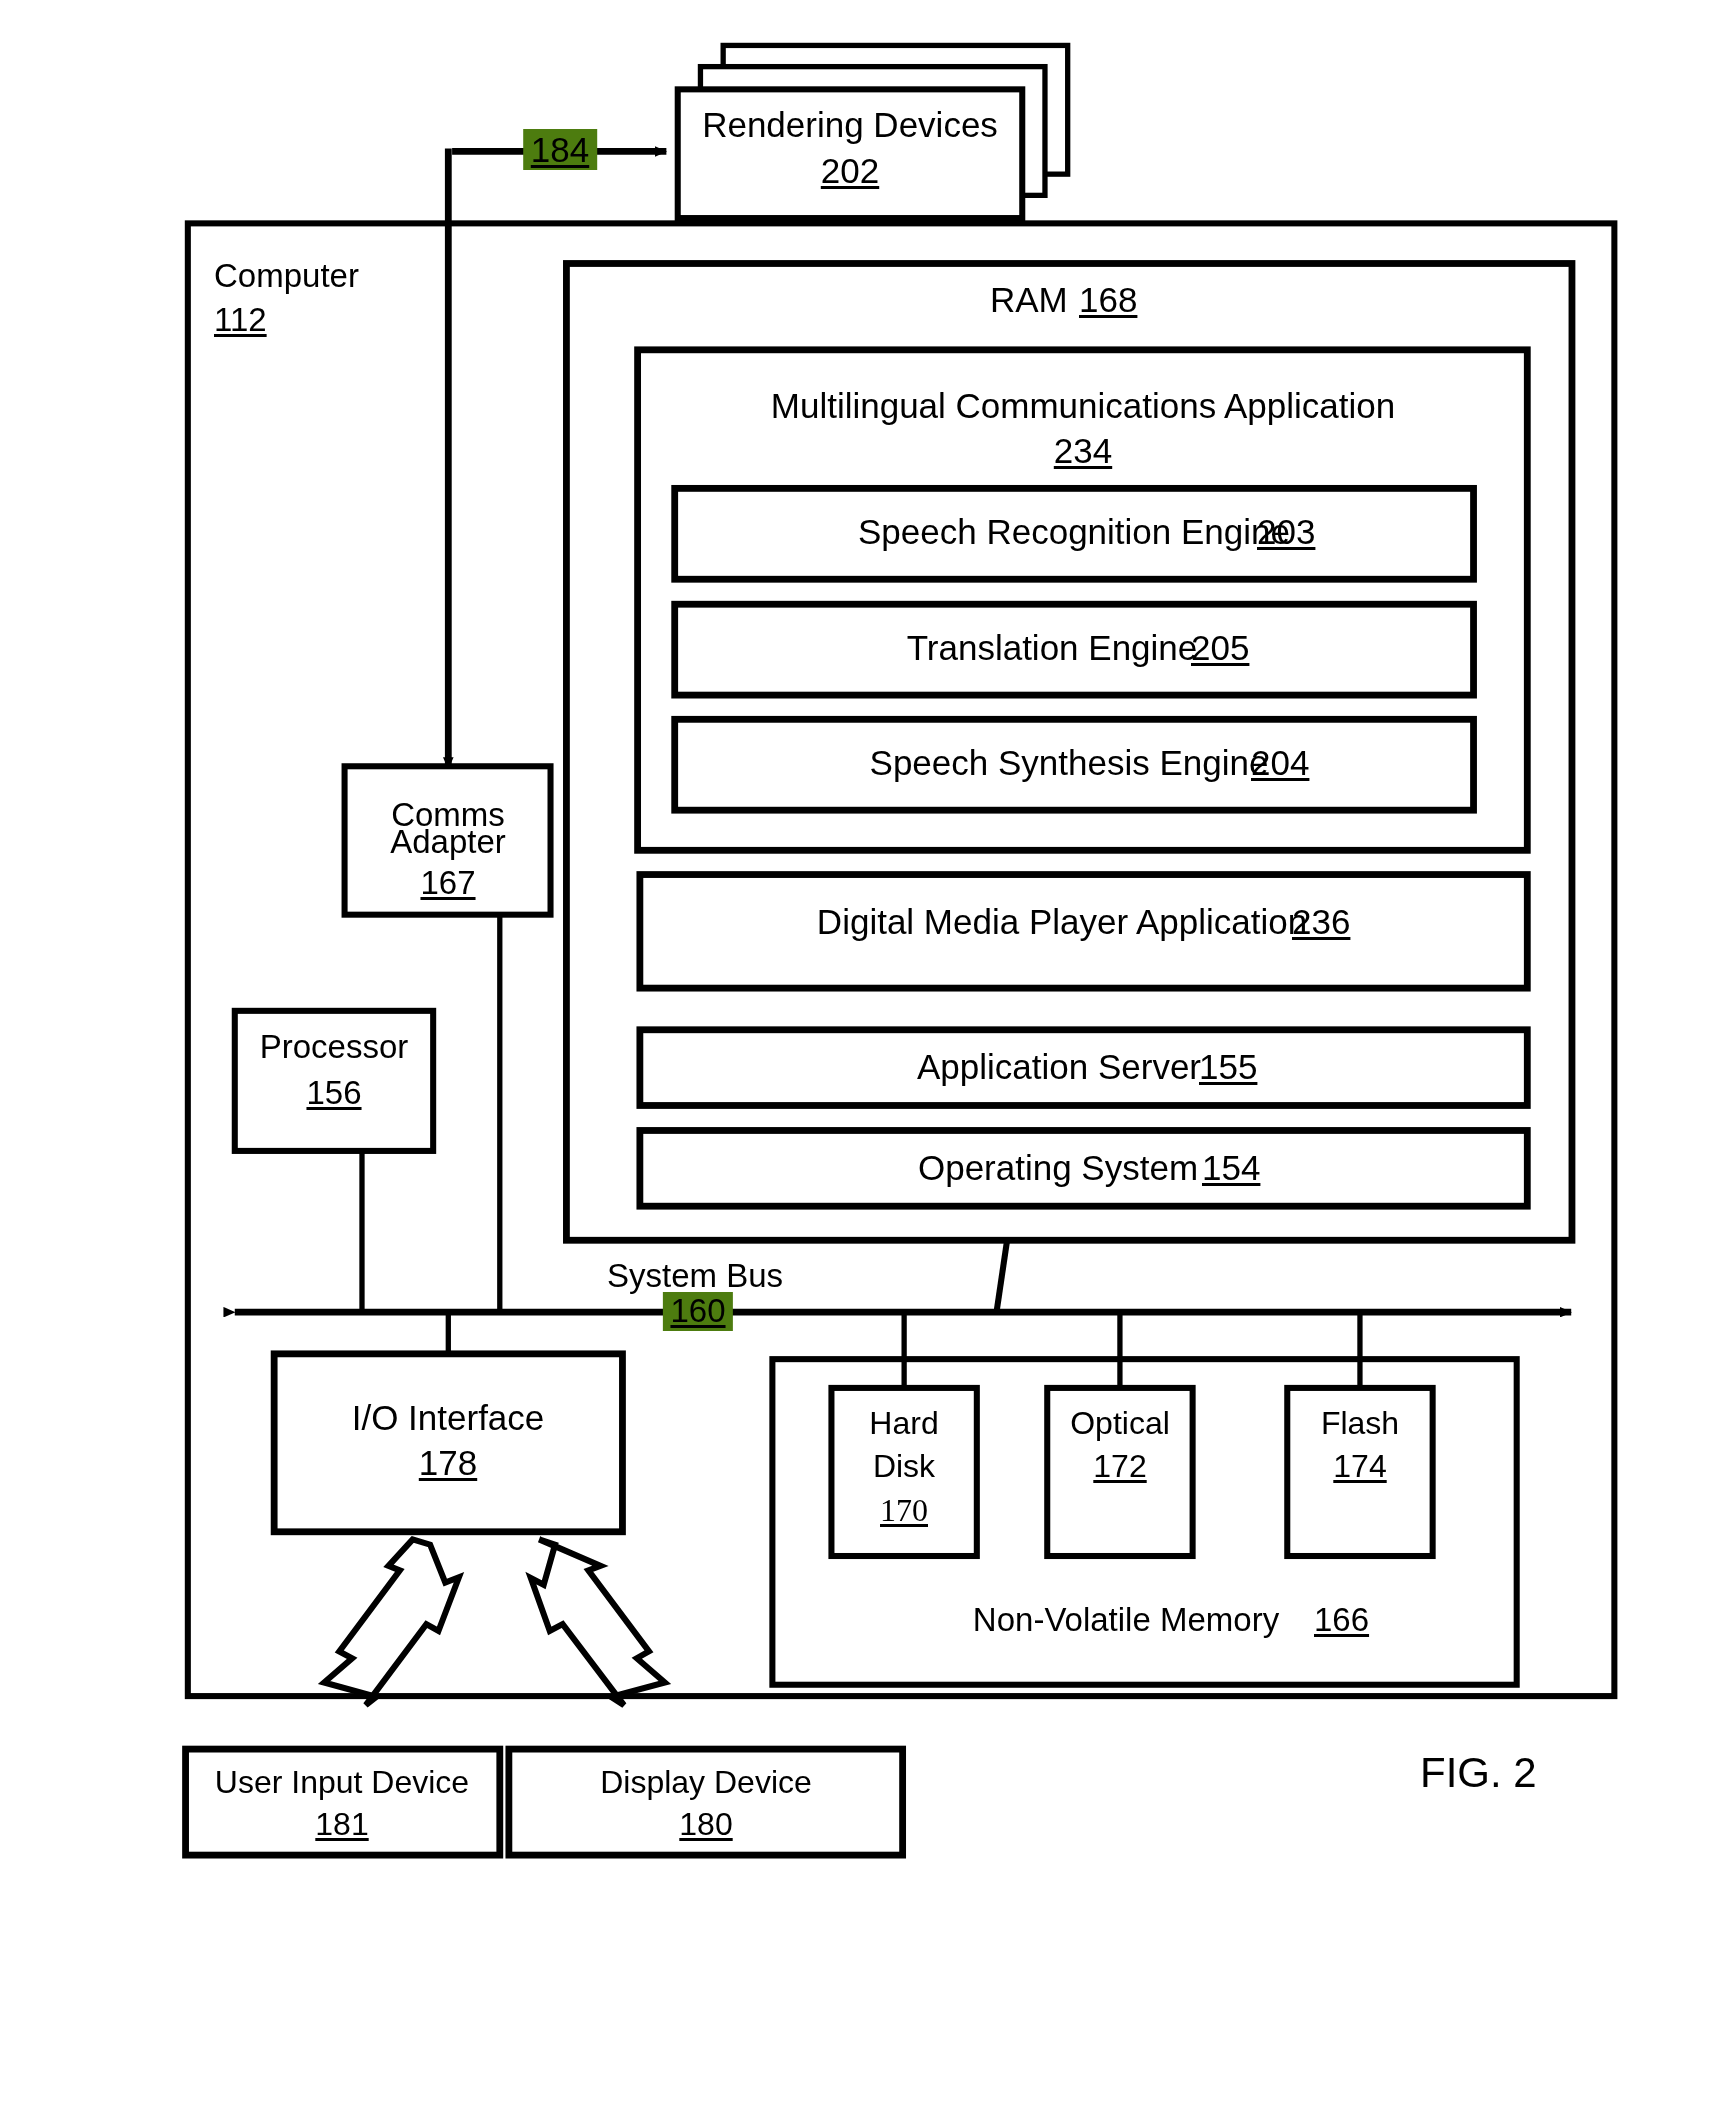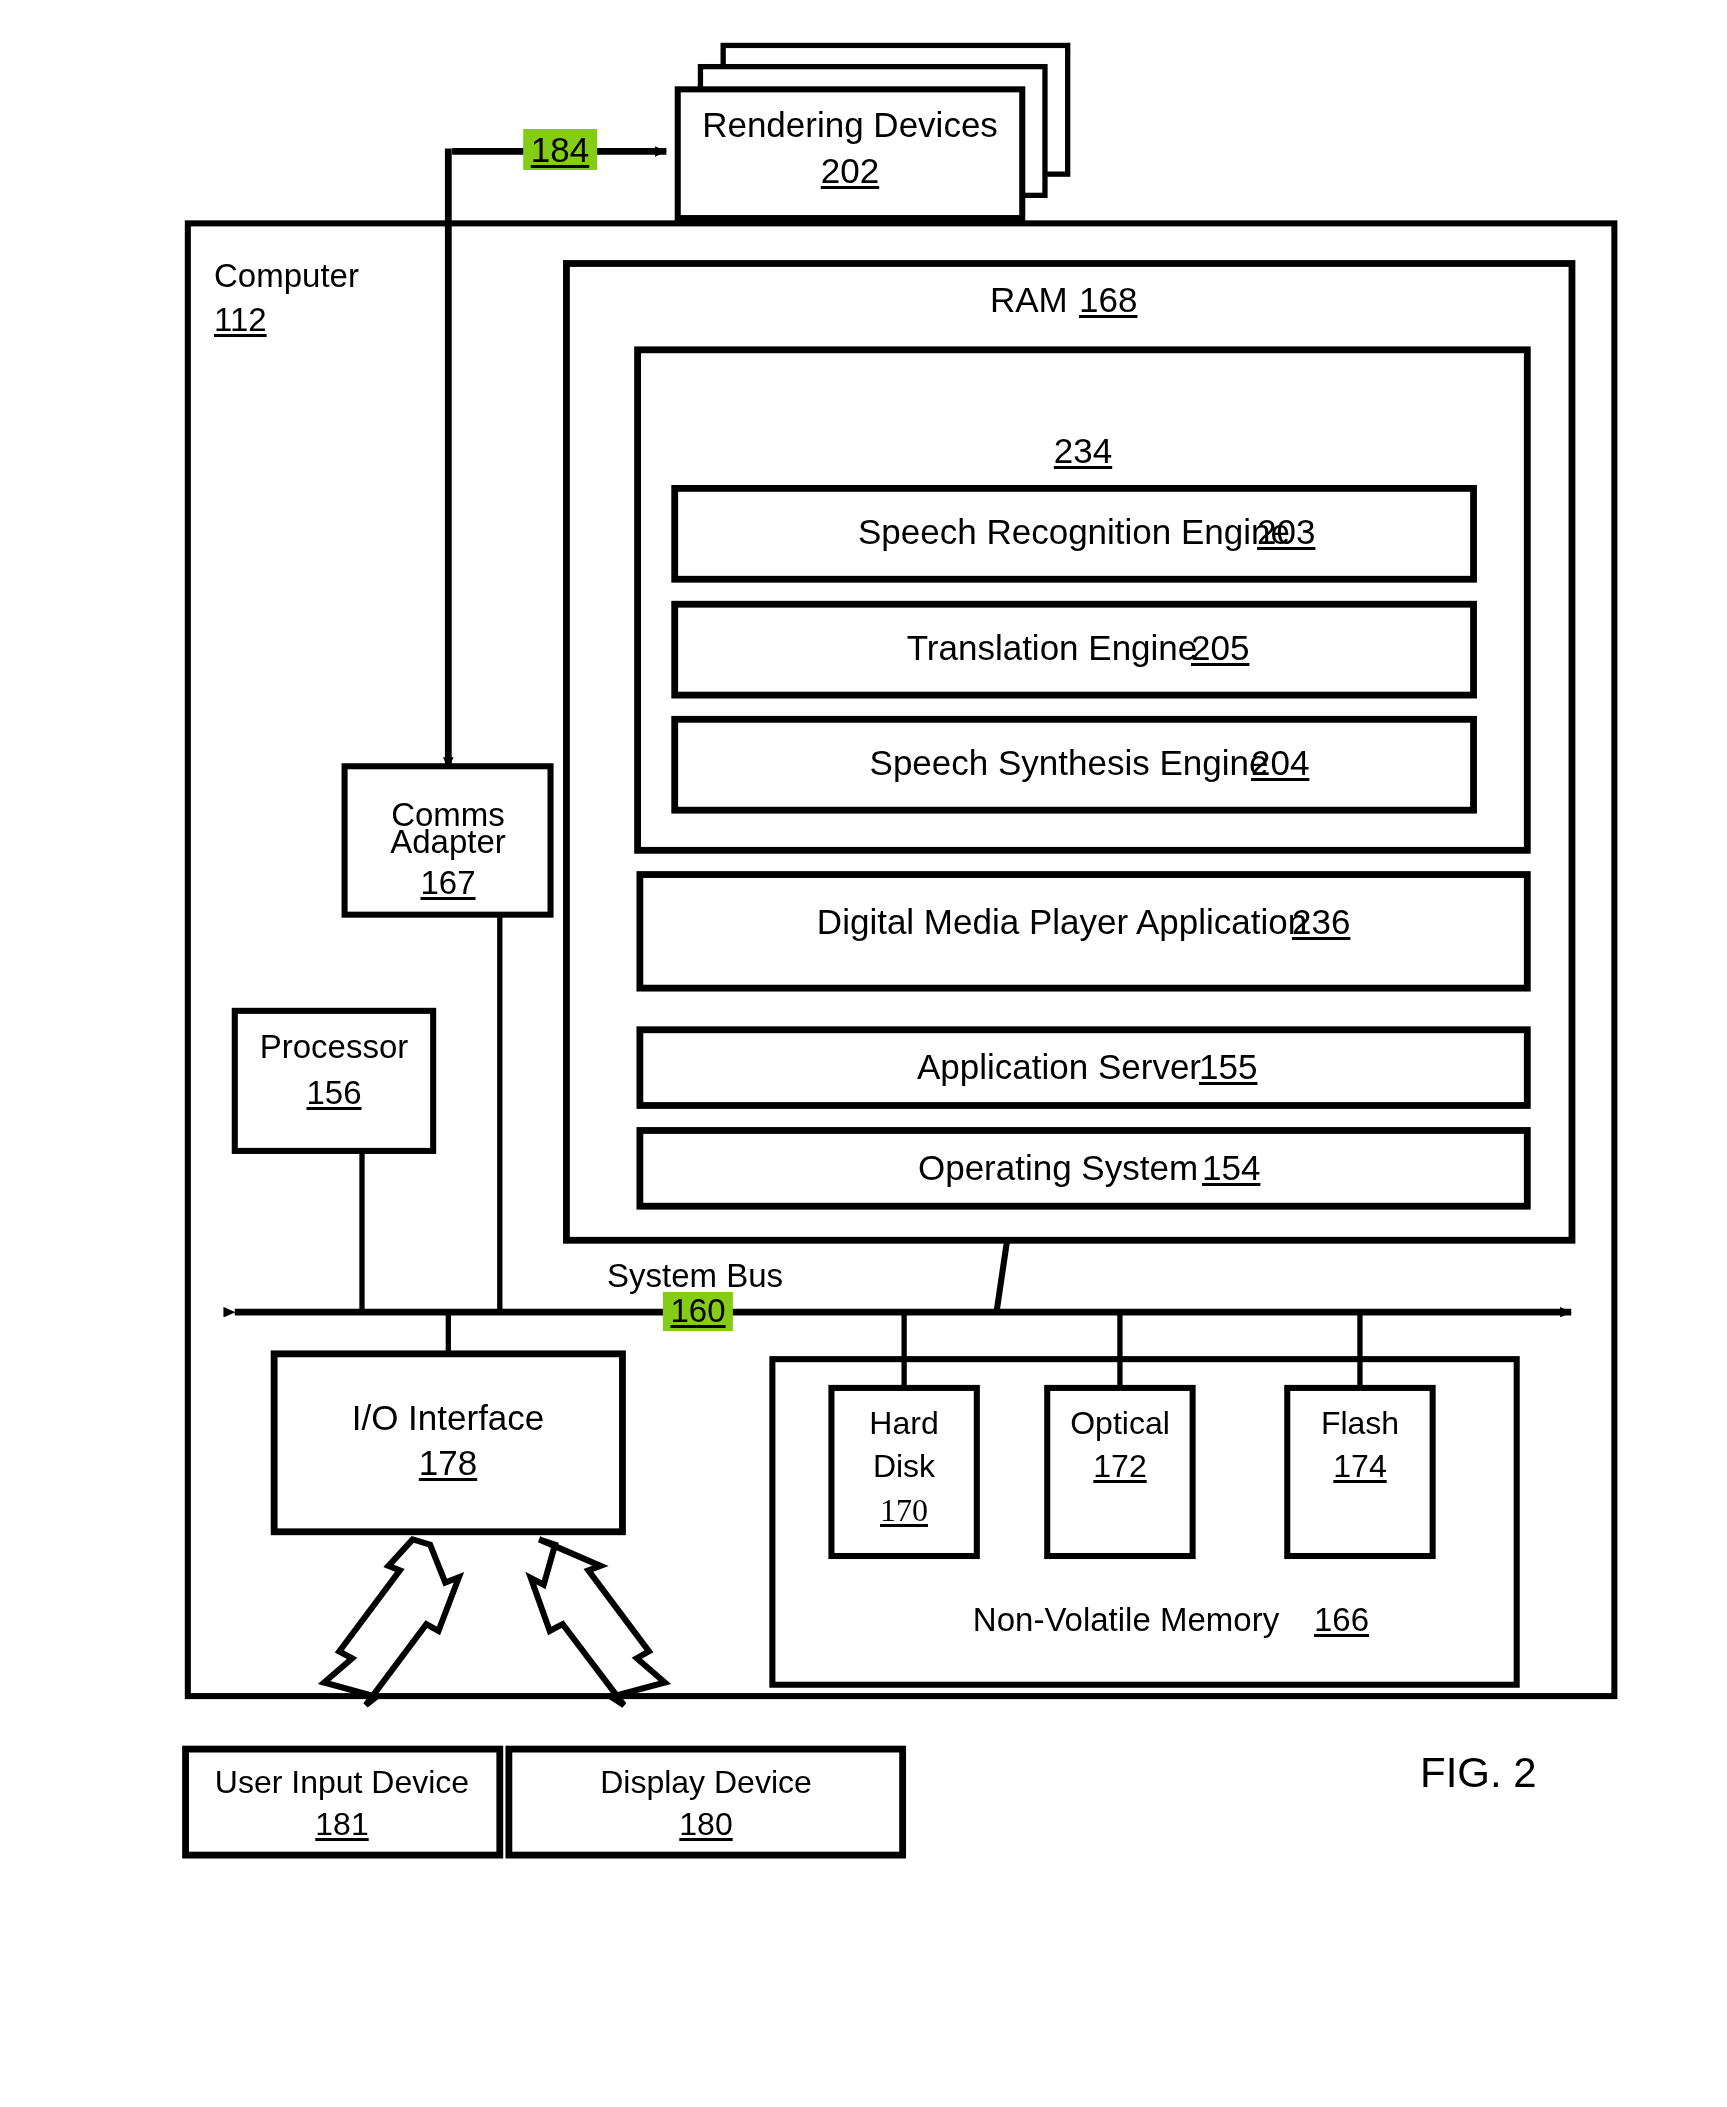--- a/index.html
+++ b/index.html
@@ -28,21 +28,21 @@
     font-family: "Liberation Sans", sans-serif;
     color: #000000;
     line-height: 1.18;
     white-space: nowrap;
   }
   .ctr {
     text-align: center;
     transform: translateX(-50%);
   }
   .u { text-decoration: underline; text-underline-offset: 3px; text-decoration-thickness: 3px; }
-  .onwhite { background: #84cc16; padding: 0 7.6px; }
+  .onwhite { background: #4d7c0f; padding: 0 7.6px; }
   .f42 { font-size: 32px; }
   .f44 { font-size: 33px; }
   .f46 { font-size: 35px; }
   .f56 { font-size: 42px; }
 </style>
 </head>
 <body>
 
 <div id="page">
 
@@ -116,20 +116,21 @@
   <div class="lbl ctr f46 u" style="left:850px; top:150px;text-align:center;">202</div>
 
   <div class="lbl ctr f46 u onwhite" style="left:560px; top:129px;">184</div>
 
   <div class="lbl f44" style="left:214px; top:257px;">Computer</div>
   <div class="lbl f44 u" style="left:214px; top:301px;">112</div>
 
   <div class="lbl f46" style="left:990px; top:279px;">RAM</div>
   <div class="lbl f46 u" style="left:1079px; top:279px;">168</div>
 
+  <div class="lbl ctr f46" style="left:1083px; top:385px;">Multilingual Communications Application</div>
   <div class="lbl ctr f46 u" style="left:1083px; top:430px;">234</div>
 
   <div class="lbl ctr f46" style="left:1074px; top:511px;">Speech Recognition Engine</div>
   <div class="lbl f46 u" style="left:1257px; top:511px;">203</div>
 
   <div class="lbl ctr f46" style="left:1052px; top:627px;">Translation Engine</div>
   <div class="lbl f46 u" style="left:1191px; top:627px;">205</div>
 
   <div class="lbl ctr f46" style="left:1069px; top:742px;">Speech Synthesis Engine</div>
   <div class="lbl f46 u" style="left:1251px; top:742px;">204</div>

